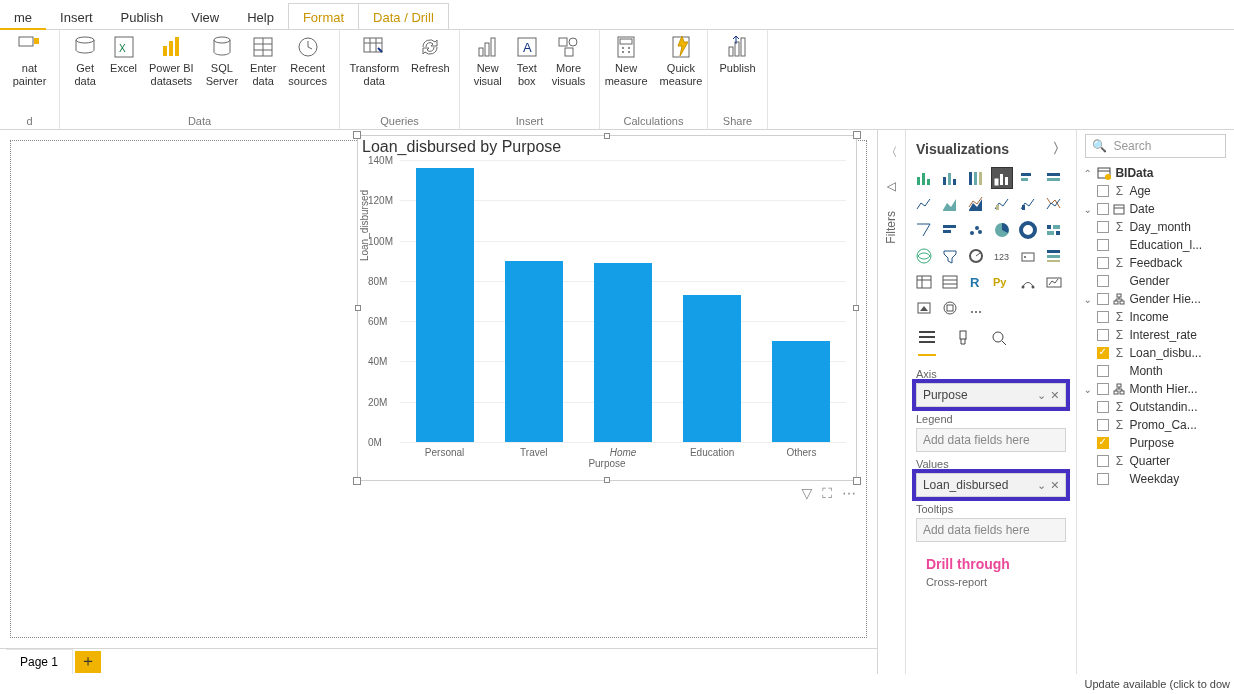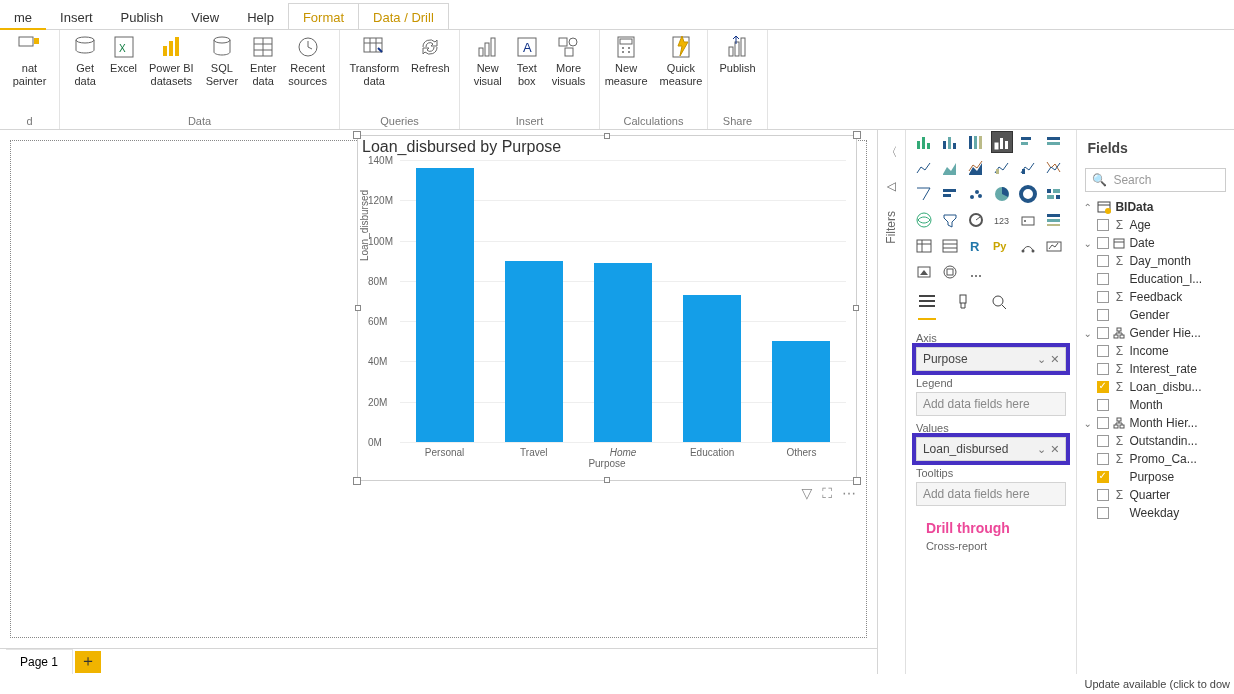--- a/index.html
+++ b/index.html
@@ -321,20 +321,24 @@
 </div>
 
 <div class="side">
  <div class="collapse-strip">
    <span>〈</span>
    <span>◁</span>
    <span class="vlabel">Filters</span>
  </div>
 
  <div class="viz-pane">
+  <div class="pane-hdr">
+   <span>Visualizations</span>
+   <span class="chev">〉</span>
+  </div>
   <div class="viz-icons" id="vizicons">
         <div class="vizicon">
           <svg viewBox="0 0 18 18">
             <rect x="2" y="8" width="3" height="8" fill="#3a7"></rect>
             <rect x="7" y="4" width="3" height="12" fill="#3a7"></rect>
             <rect x="12" y="10" width="3" height="6" fill="#3a7"></rect>
           </svg>
         </div>
         <div class="vizicon">
           <svg viewBox="0 0 18 18">
@@ -567,23 +571,20 @@
           </span>
         </div>
     <div class="well-label">Tooltips</div>
     <div class="well-box placeholder">Add data fields here</div>
     <div class="drill-hdr">Drill through</div>
     <div style="font-size:11px;color:#666;margin:0 10px">Cross-report</div>
   </div>
  </div>
 
  <div class="fields-pane">
-  <div class="pane-hdr">
-        <span>Fields</span>
-      </div>
   <div class="search-box">
         <span>🔍</span>
         <span>Search</span>
       </div>
   <div class="field-tree">
     <div class="tree-row">
           <span class="exp">⌃</span>
           <svg width="14" height="14">
             <rect x="1" y="2" width="12" height="10" fill="none" stroke="#444"></rect>
             <line x1="1" y1="5" x2="13" y2="5" stroke="#444"></line>

